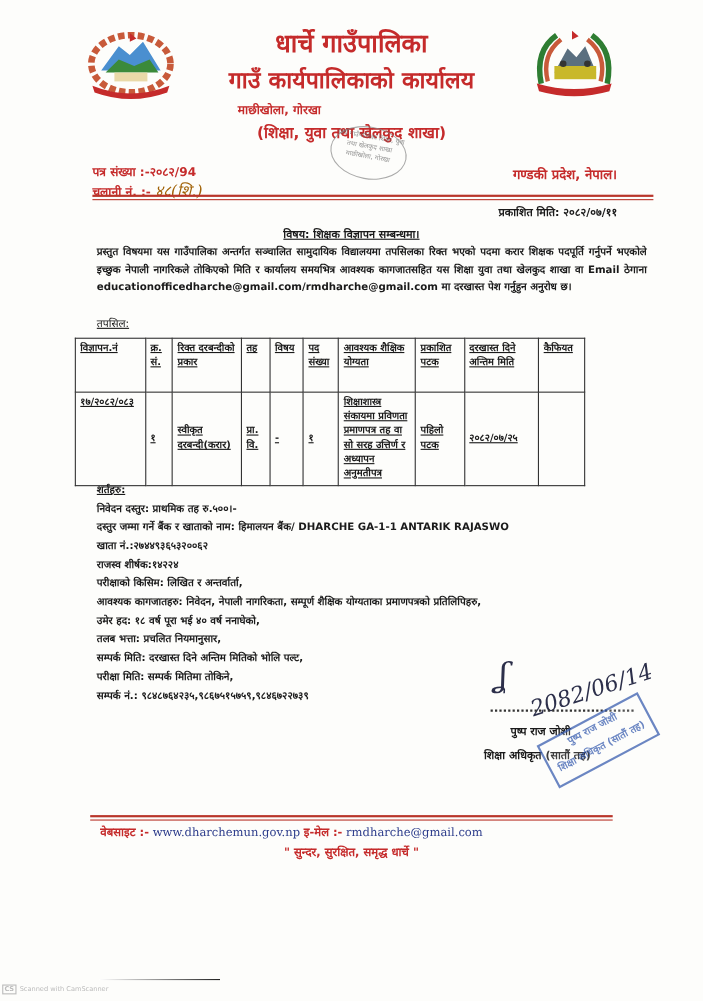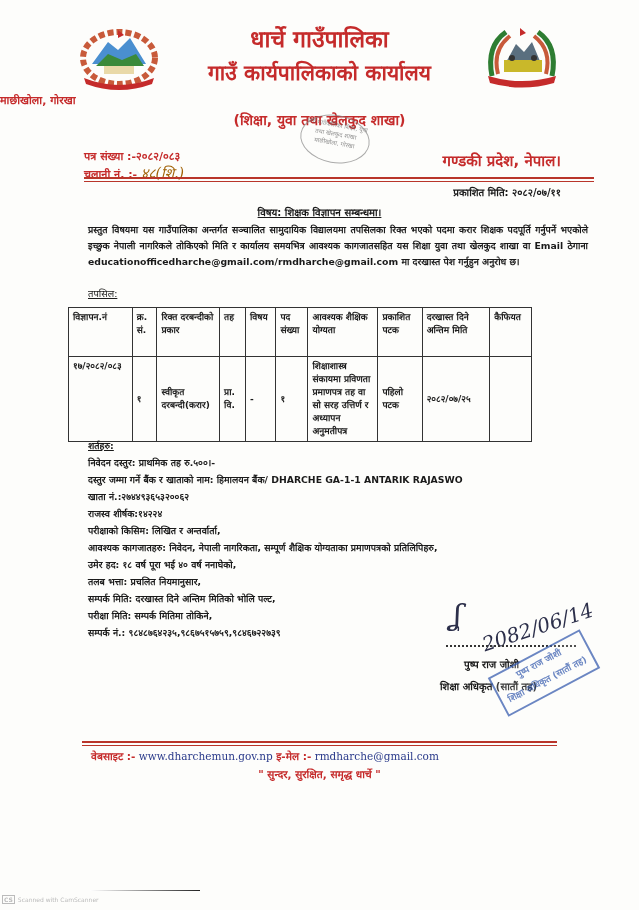--- a/index.html
+++ b/index.html
@@ -3,31 +3,31 @@
 <meta charset="utf-8">
 <style>
   html, body { margin: 0; padding: 0; }
   body {
     width: 639px; height: 910px; background: #fdfdfb; position: relative; overflow: hidden;
     font-family: "DejaVu Sans", sans-serif; color: #1a1a1a;
   }
   .abs { position: absolute; }
   .title1 { left: 0; width: 639px; top: 22px; text-align: center; font-size: 23px; font-weight: bold; color: #c52b2b; }
   .title2 { left: 0; width: 639px; top: 58px; text-align: center; font-size: 21px; font-weight: bold; color: #c52b2b; }
-  .title3 { left: 0; width: 508px; top: 92px; font-size: 11px; font-weight: bold; color: #c52b2b; }
+  .title3 { left: 0; width: 508px; top: 92px; text-align: center; font-size: 11px; font-weight: bold; color: #c52b2b; }
   .title4 { left: 0; width: 639px; top: 110px; text-align: center; font-size: 14px; font-weight: bold; color: #c52b2b; }
   .ref { left: 84px; font-size: 11px; font-weight: bold; color: #c52b2b; }
   .ref .hand { color: #a16207; font-family: "DejaVu Serif", serif; font-style: italic; font-weight: normal; font-size: 14px; }
-  .province { right: 78px; top: 150px; font-size: 15px; font-weight: bold; color: #c52b2b; }
+  .province { right: 78px; top: 150px; font-size: 12px; font-weight: bold; color: #c52b2b; }
   .hline { left: 84px; width: 510px; height: 2px; background: #b9352a; }
   .pubdate { right: 78px; top: 185px; font-size: 10px; font-weight: bold; }
   .subject { left: 0; width: 639px; top: 205px; text-align: center; font-size: 10px; font-weight: bold; text-decoration: underline; }
   .para { left: 88px; width: 500px; top: 222px; font-size: 9.3px; line-height: 16px; font-weight: bold; text-align: justify; }
   .tapsil { left: 88px; top: 287px; font-size: 9.5px; font-weight: normal; text-decoration: underline; }
-  table.notice { position: absolute; left: 68px; top: 307px; width: 464px; border-collapse: collapse; font-size: 9px; font-weight: bold; }
+  table.notice { position: absolute; left: 68px; top: 307px; width: 464px; border-collapse: collapse; font-size: 9px; font-weight: bold; text-decoration: underline; }
   table.notice th, table.notice td { border: 1px solid #333; padding: 3px 4px; vertical-align: top; text-align: left; font-weight: bold; line-height: 13px; }
   table.notice th { height: 42px; }
   table.notice td { height: 56px; }
   table.notice td.mid { vertical-align: middle; }
   .terms { left: 88px; top: 437px; font-size: 9.3px; line-height: 17px; font-weight: bold; }
   .terms .head { text-decoration: underline; }
   .sigwrap { left: 440px; top: 595px; width: 170px; height: 130px; }
   .sig-scribble { position: absolute; left: 12px; top: 2px; font-family: "DejaVu Serif", serif; font-style: italic; font-size: 30px; color: #2c2f4a; }
   .sig-date { position: absolute; left: 40px; top: 20px; font-family: "DejaVu Serif", serif; font-style: italic; font-size: 20px; color: #2c2f4a; transform: rotate(-18deg); }
   .sig-dots { position: absolute; left: 6px; top: 50px; width: 130px; border-bottom: 2px dotted #333; }
@@ -74,21 +74,21 @@
 </div>
 
 <div class="abs title1">धार्चे गाउँपालिका</div>
 <div class="abs title2">गाउँ कार्यपालिकाको कार्यालय</div>
 <div class="abs title3">माछीखोला, गोरखा</div>
 <div class="abs title4">(शिक्षा, युवा तथा खेलकुद शाखा)</div>
 
 <div class="abs seal">धार्चे गाउँपालिका शिक्षा, युवा तथा खेलकुद शाखा माछीखोला, गोरखा</div>
 
 <div class="abs ref" style="top:148px;">
-  <span>पत्र संख्या :-</span><span>२०८२/०८३</span>
+  <span>पत्र संख्या :-</span><span>२०८२/94</span>
 </div>
 <div class="abs ref" style="top:163px;">
   <span>चलानी नं. :-</span>
   <span class="hand">४८(शि.)</span>
 </div>
 <div class="abs province">गण्डकी प्रदेश, नेपाल।</div>
 
 <div class="abs hline" style="top:177px;"></div>
 <div class="abs hline" style="top:181px; height:1px;"></div>
 

